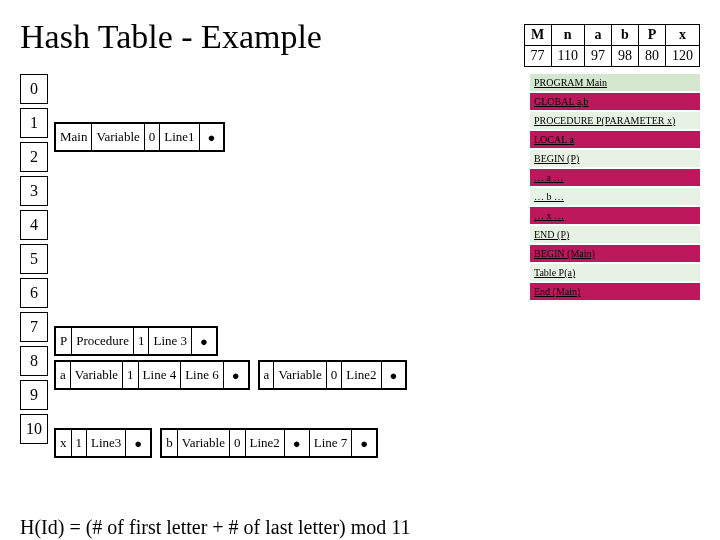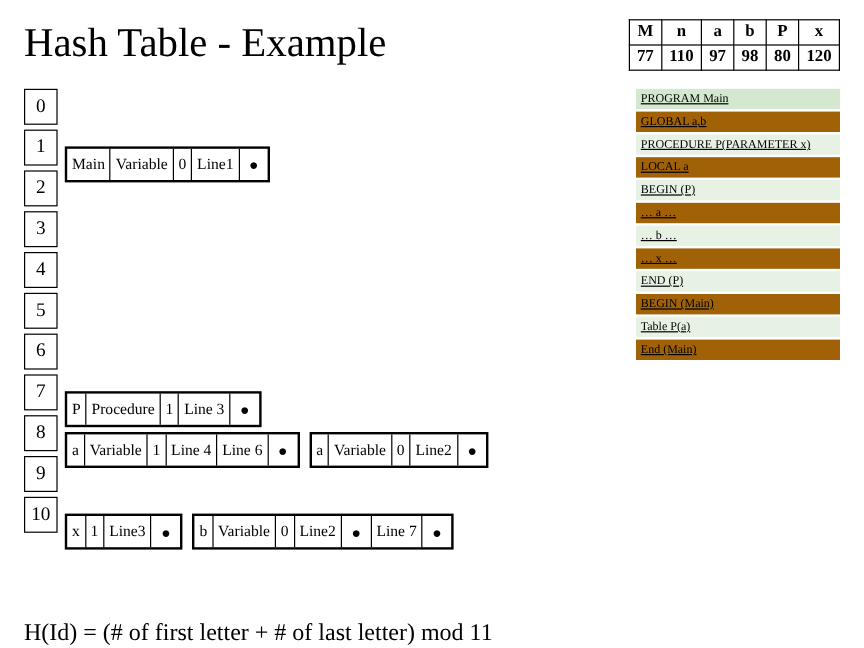--- a/index.html
+++ b/index.html
@@ -8,37 +8,37 @@
     font-family: "Times New Roman", serif;
     background: #fff;
     color: #000;
     width: 720px;
     box-sizing: border-box;
     position: relative;
   }
   .header-row {
     display: flex;
     justify-content: space-between;
-    align-items: flex-start;
+    align-items: center;
   }
   h1 {
     font-size: 34px;
     font-weight: normal;
     margin: 6px 0 18px 0;
   }
   .addr-table {
     border-collapse: collapse;
     font-size: 14px;
     margin-top: 4px;
   }
   .addr-table td, .addr-table th {
     border: 1px solid #000;
     padding: 2px 6px;
     text-align: center;
-    font-weight: bold;
+    font-weight: normal;
   }
   .addr-table th { font-weight: bold; }
 
   .body-row {
     display: flex;
     align-items: flex-start;
     gap: 6px;
   }
 
   .idx-col {
@@ -88,21 +88,21 @@
   .dotcell { min-width: 14px; justify-content: center; }
   .dot { font-size: 13px; line-height: 1; }
 
   .code-list {
     width: 170px;
     font-size: 10px;
     font-family: "Times New Roman", serif;
     text-decoration: underline;
   }
   .code-list div {
-    background: #a16207;
+    background: #be185d;
     margin-bottom: 2px;
     padding: 3px 4px;
     min-height: 10px;
   }
   .code-list div:nth-child(odd) { background: #e8f2e4; }
   .code-list div:nth-child(1) { background: #d3e8cf; }
 
   .formula {
     font-size: 20px;
     margin-top: 20px;

